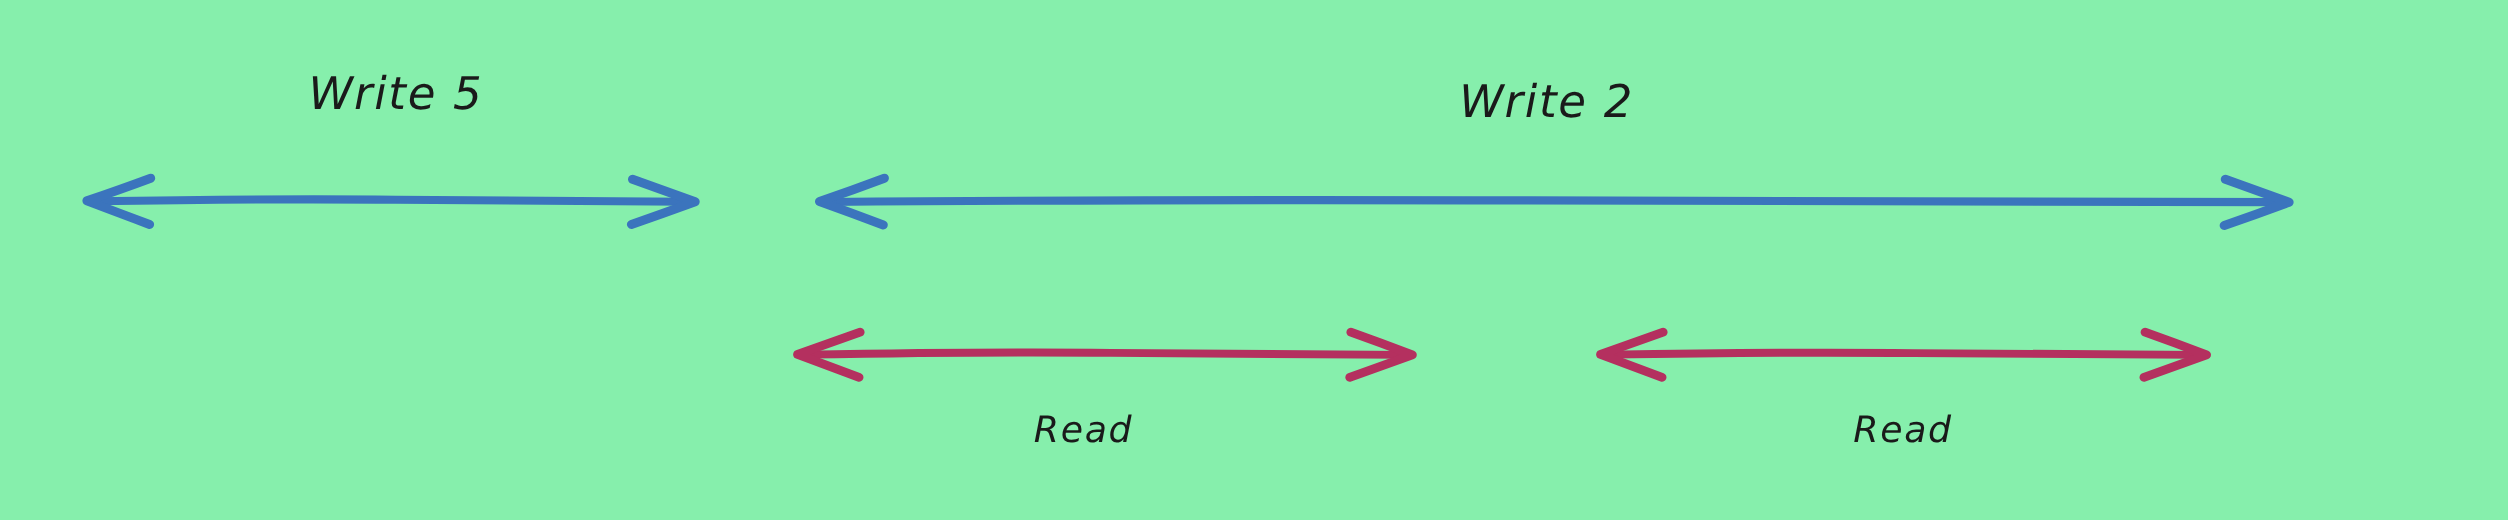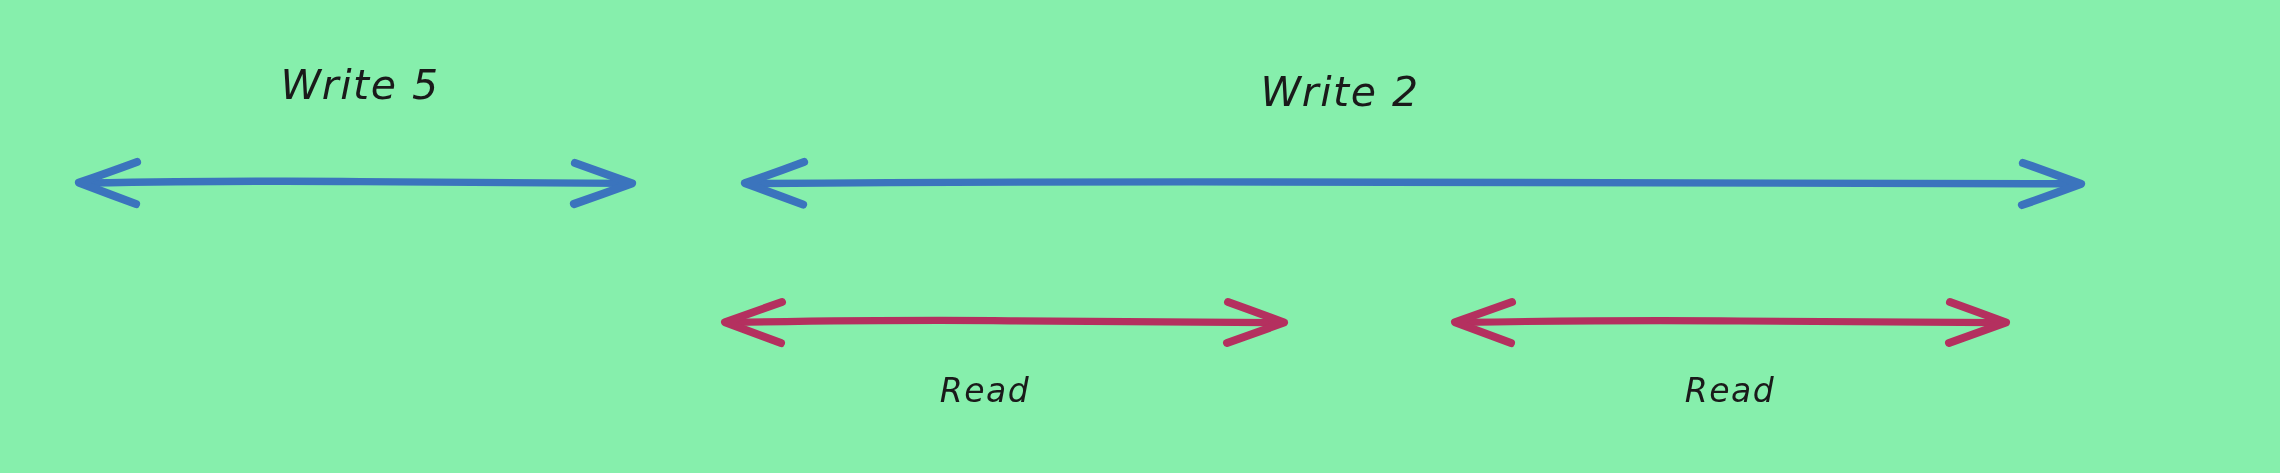--- a/index.html
+++ b/index.html
@@ -73,19 +73,19 @@
 
     <g>
       <path d="M 1463 322.4 Q 1620 319.8 1740 321 Q 1870 322.2 1998 322.6" fill="none" stroke="#b4305f" stroke-width="7.2" stroke-linecap="round"></path>
       <path d="M 1512 302 Q 1484 312 1455 322.2 Q 1484 333 1511 343" fill="none" stroke="#b4305f" stroke-width="8" stroke-linecap="round" stroke-linejoin="round"></path>
       <path d="M 1950 302 Q 1978 312 2006 322.6 Q 1977 333 1949 343" fill="none" stroke="#b4305f" stroke-width="8" stroke-linecap="round" stroke-linejoin="round"></path>
     </g>
   </svg>
 
   <div class="arrow-label label-write" style="left: 360px; top: 85px; color: rgb(26, 26, 26);">Write 5</div>
 
-  <div class="arrow-label label-write" style="left: 1340px; top: 92px; color: rgb(26, 26, 26); text-align: center;">Write 2</div>
+  <div class="arrow-label label-write" style="left: 1406px; top: 92px; color: rgb(26, 26, 26); text-align: center;">Write 2</div>
 
   <div class="arrow-label label-read" style="left: 985px; top: 390px; color: rgb(26, 26, 26);">Read</div>
 
   <div class="arrow-label label-read" style="left: 1730px; top: 390px; color: rgb(26, 26, 26);">Read</div>
 
 </div>
 
 </body></html>

